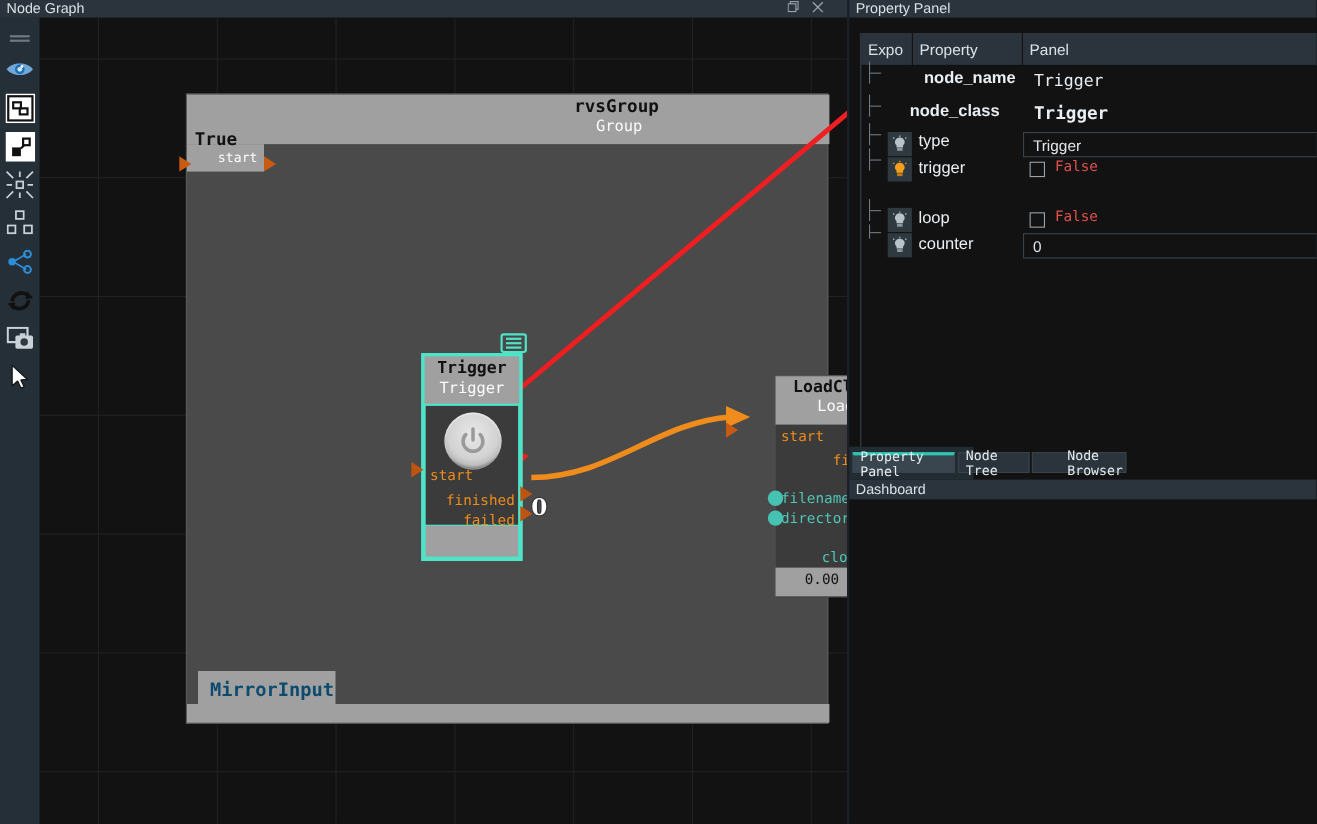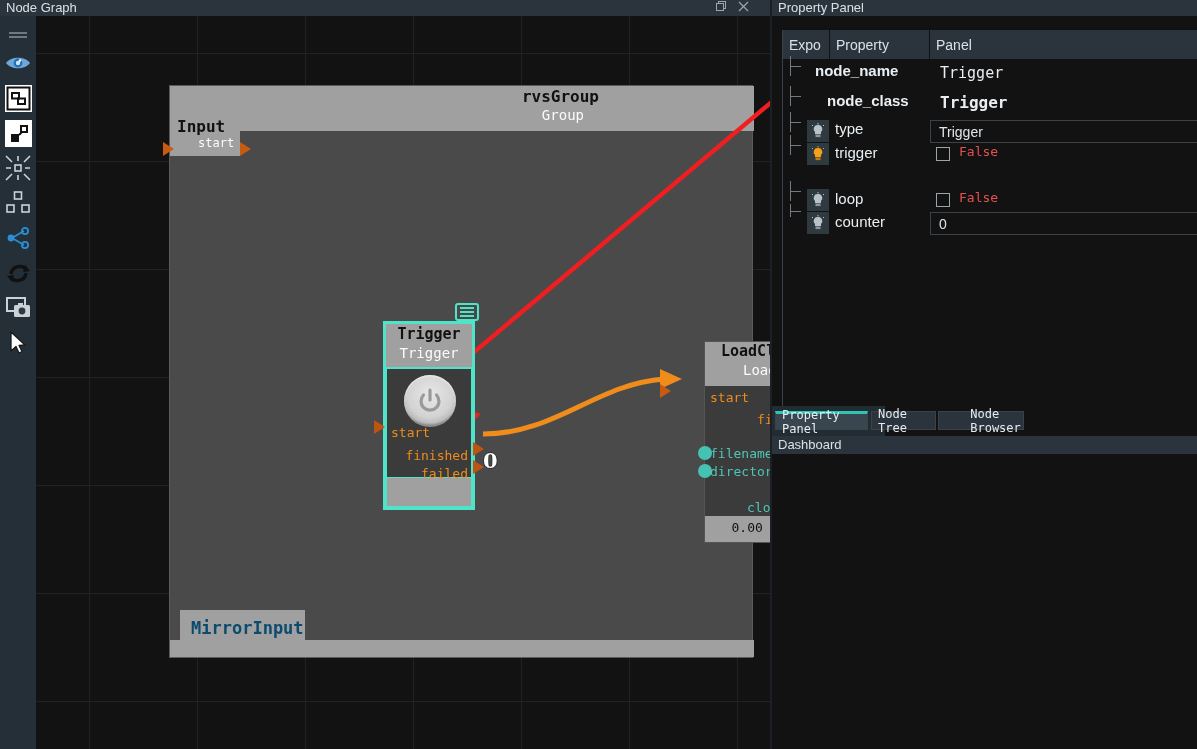--- a/index.html
+++ b/index.html
@@ -607,21 +607,21 @@
       <div class="gridline-h" style="top:577px;"></div>
       <div class="gridline-h" style="top:685px;"></div>
 
       <div id="group-node">
         <div id="group-header">
           <div id="group-name">rvsGroup</div>
           <div id="group-class">Group</div>
         </div>
 
         <div id="group-input">
-          <div id="group-input-name">Input</div>
+          <div id="group-input-name">True</div>
           <div id="group-input-port">start</div>
         </div>
         <div class="tri-right" style="left:-7px; top:56px;"></div>
         <div class="tri-right" style="left:70px; top:56px;"></div>
 
         <div id="mirrorinput-node">
           <div id="mirrorinput-label">MirrorInput</div>
         </div>
 
         <div id="group-footer"></div>
@@ -704,21 +704,21 @@
 
     <div id="pp-table">
       <div id="pp-thead">
         <div class="pp-th" id="pp-th-expo">Expo</div>
         <div class="pp-th" id="pp-th-property">Property</div>
         <div class="pp-th" id="pp-th-value">Panel</div>
       </div>
 
       <div class="pp-row" style="top:32px; height:26px;">
         <div class="pp-tree" style="top:-6px; height:20px;"></div>
-        <div class="pp-prop pp-prop-bold" style="left:32px; top:0; font-family:'Liberation Sans',sans-serif;">node_name</div>
+        <div class="pp-prop pp-prop-bold" style="left:57px; top:0; font-family:'Liberation Sans',sans-serif;">node_name</div>
         <div class="pp-mono-val" style="top:2px;">Trigger</div>
       </div>
 
       <div class="pp-row" style="top:62px; height:26px;">
         <div class="pp-tree" style="top:-6px; height:20px;"></div>
         <div class="pp-prop pp-prop-bold" style="left:44px; top:0; font-family:'Liberation Sans',sans-serif;">node_class</div>
         <div class="pp-mono-val pp-mono-val-bold" style="top:1px;">Trigger</div>
       </div>
 
       <div class="pp-row" style="top:90px; height:23px;">

